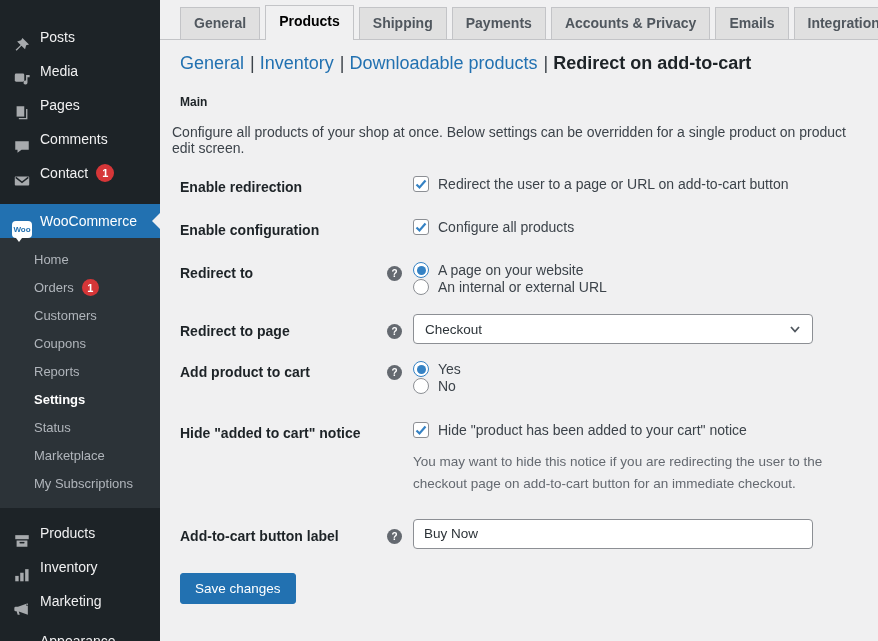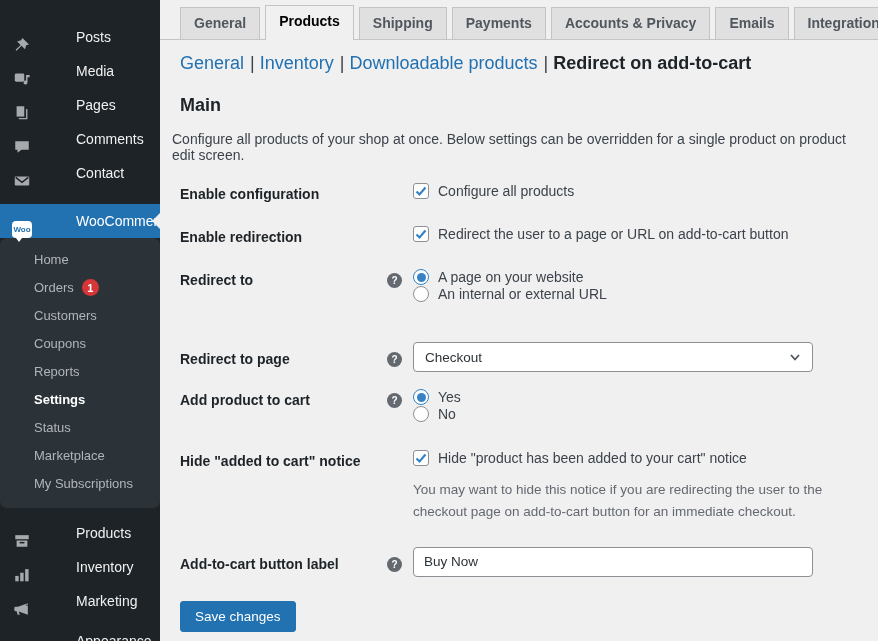--- a/index.html
+++ b/index.html
@@ -8,47 +8,47 @@
     --badge:#d63638; --page_bg:#f0f0f1; --tab_bg:#e0e0e0; --border:#c3c4c7;
     --input_border:#8c8f94; --heading:#1d2327; --body_text:#3c434a;
     --muted:#646970; --icon_gray:#a7aaad; --tab_text:#50575e;
   }
   *{box-sizing:border-box; margin:0; padding:0;}
   html,body{font-family:"Liberation Sans", sans-serif;}
   .app{position:relative; width:878px; height:641px; overflow:hidden; background:var(--page_bg); display:flex;}
 
   
   .sidebar{width:160px; flex:none; background:var(--sidebar_bg); color:var(--sidebar_text); padding-top:20px; overflow:hidden;}
-  .menu-item{display:flex; align-items:center; height:34px; padding:0 8px; font-size:14px; cursor:pointer; position:relative;gap:36px;}
+  .menu-item{display:flex; align-items:center; height:34px; padding:0 8px; font-size:14px; cursor:pointer; position:relative;}
   .menu-item .icon{width:20px; height:20px; margin:16px 8px 0 4px; flex:none; color:var(--icon_gray); display:flex; align-items:center; justify-content:center;text-align:center;}
   .menu-item .label{color:var(--sidebar_text);}
   .menu-item.active{background:var(--accent);}
   .menu-item.active .label{color:#fff;}
   .badge{display:inline-flex; align-items:center; justify-content:center; min-width:18px; height:18px; border-radius:50%; background:var(--badge); color:#fff; font-size:11px; font-weight:bold; margin-left:8px; padding:0 2px;}
   .badge.small{min-width:17px; height:17px;}
   .wc-arrow{position:absolute; right:-1px; top:50%; transform:translateY(-50%); width:0; height:0;
     border-top:9px solid transparent; border-bottom:9px solid transparent; border-right:9px solid var(--page_bg);}
   .woo-badge{width:26px; height:17px; background:#fff; border-radius:4px; color:var(--accent); font-size:8px; font-weight:bold; display:flex; align-items:center; justify-content:center; position:relative;}
   .woo-badge::after{content:""; position:absolute; left:4px; bottom:-4px; border-left:3px solid transparent; border-right:3px solid transparent; border-top:4px solid #fff;}
-  .submenu{background:var(--submenu_bg); padding:8px 0 10px 0; margin-top:0;border-radius:7px;}
+  .submenu{background:var(--submenu_bg); padding:8px 0 10px 0; margin-top:0;}
   .submenu-item{display:block; padding:6px 12px 6px 34px; font-size:13px; color:var(--submenu_text); line-height:16px; cursor:pointer;}
   .submenu-item.current{color:#fff; font-weight:bold;}
   .submenu-item .badge{vertical-align:middle; margin-top:-2px;}
   .menu-gap{height:8px;}
 
   
   .content{flex:1; min-width:0; background:var(--page_bg); color:var(--body_text);}
   .tabbar{display:flex; align-items:flex-end; gap:5px; padding:5px 20px 0 20px; border-bottom:1px solid var(--border);}
   .tab{background:var(--tab_bg); border:1px solid var(--border); border-bottom:none; padding:7px 13px 8px; font-size:14px; font-weight:600; color:var(--tab_text); cursor:pointer; white-space:nowrap;}
   .tab.active{background:var(--page_bg); color:#000; margin-bottom:-1px; padding-bottom:11px; position:relative; z-index:2;}
   .subnav{margin:13px 20px 0; font-size:18px;}
   .subnav a{color:var(--accent); text-decoration:none; cursor:pointer;}
   .subnav .sep{color:var(--body_text); margin:0 5px 0 6px;}
   .subnav .current{color:var(--heading); font-weight:bold;}
-  .page-title{margin:21px 20px 0; font-size:18px; font-weight:600; color:var(--heading);}
+  .page-title{margin:21px 20px 0; font-size:12px; font-weight:600; color:var(--heading);}
   .page-desc{margin:15px 12px 0; font-size:14px; color:var(--body_text);}
 
   .form{margin:20px 20px 0; font-size:14px;}
   .row{display:flex; align-items:flex-start; margin-bottom:23px;}
   .row-label{width:207px; flex:none; font-weight:600; color:var(--heading); padding-top:2px; line-height:18px;}
   .row-help{width:26px; flex:none; padding-top:2px;}
   .help-tip{display:inline-flex; width:15px; height:15px; border-radius:50%; background:var(--muted); color:#fff; font-size:10px; font-weight:bold; align-items:center; justify-content:center; cursor:pointer;}
   .row-control{flex:1; color:var(--body_text);}
   .check-line{display:flex; align-items:center; gap:9px; cursor:pointer;}
   .checkbox{width:16px; height:16px; flex:none; background:#fff; border:1px solid var(--input_border); border-radius:3px; display:flex; align-items:center; justify-content:center;}
@@ -208,52 +208,52 @@
       <a>General</a><span class="sep">|</span><a>Inventory</a><span class="sep">|</span><a>Downloadable products</a><span class="sep">|</span><span class="current">Redirect on add-to-cart</span>
     </div>
 
     <h1 class="page-title">Main</h1>
     <p class="page-desc">Configure all products of your shop at once. Below settings can be overridden for a single product on product edit screen.</p>
 
     <div class="form">
 
       
       <div class="row">
+        <div class="row-label">Enable redirection</div>
+        <div class="row-help"></div>
+        <div class="row-control">
+          <label class="check-line">
+            <span class="checkbox checked">
+              <svg viewBox="0 0 12 12" fill="none" stroke="currentColor" stroke-width="2.2">
+                  <polyline points="1.5,6.5 4.5,9.5 10.5,2.5"></polyline>
+                </svg>
+            </span>
+            <span>Redirect the user to a page or URL on add-to-cart button</span>
+          </label>
+        </div>
+      </div>
+
+      
+      <div class="row">
         <div class="row-label">Enable configuration</div>
         <div class="row-help"></div>
         <div class="row-control">
           <label class="check-line">
             <span class="checkbox checked">
               <svg viewBox="0 0 12 12" fill="none" stroke="currentColor" stroke-width="2.2">
                   <polyline points="1.5,6.5 4.5,9.5 10.5,2.5"></polyline>
                 </svg>
             </span>
             <span>Configure all products</span>
           </label>
         </div>
       </div>
 
       
-      <div class="row">
-        <div class="row-label">Enable redirection</div>
-        <div class="row-help"></div>
-        <div class="row-control">
-          <label class="check-line">
-            <span class="checkbox checked">
-              <svg viewBox="0 0 12 12" fill="none" stroke="currentColor" stroke-width="2.2">
-                  <polyline points="1.5,6.5 4.5,9.5 10.5,2.5"></polyline>
-                </svg>
-            </span>
-            <span>Redirect the user to a page or URL on add-to-cart button</span>
-          </label>
-        </div>
-      </div>
-
-      
-      <div class="row" style="margin-bottom:40px">
+      <div class="row" style="margin-bottom:19px">
         <div class="row-label">Redirect to</div>
         <div class="row-help"><span class="help-tip">?</span></div>
         <div class="row-control">
           <div class="radio-group">
             <label class="radio-line">
               <span class="radio selected"></span>
               <span>A page on your website</span>
             </label>
             <label class="radio-line">
               <span class="radio"></span>

